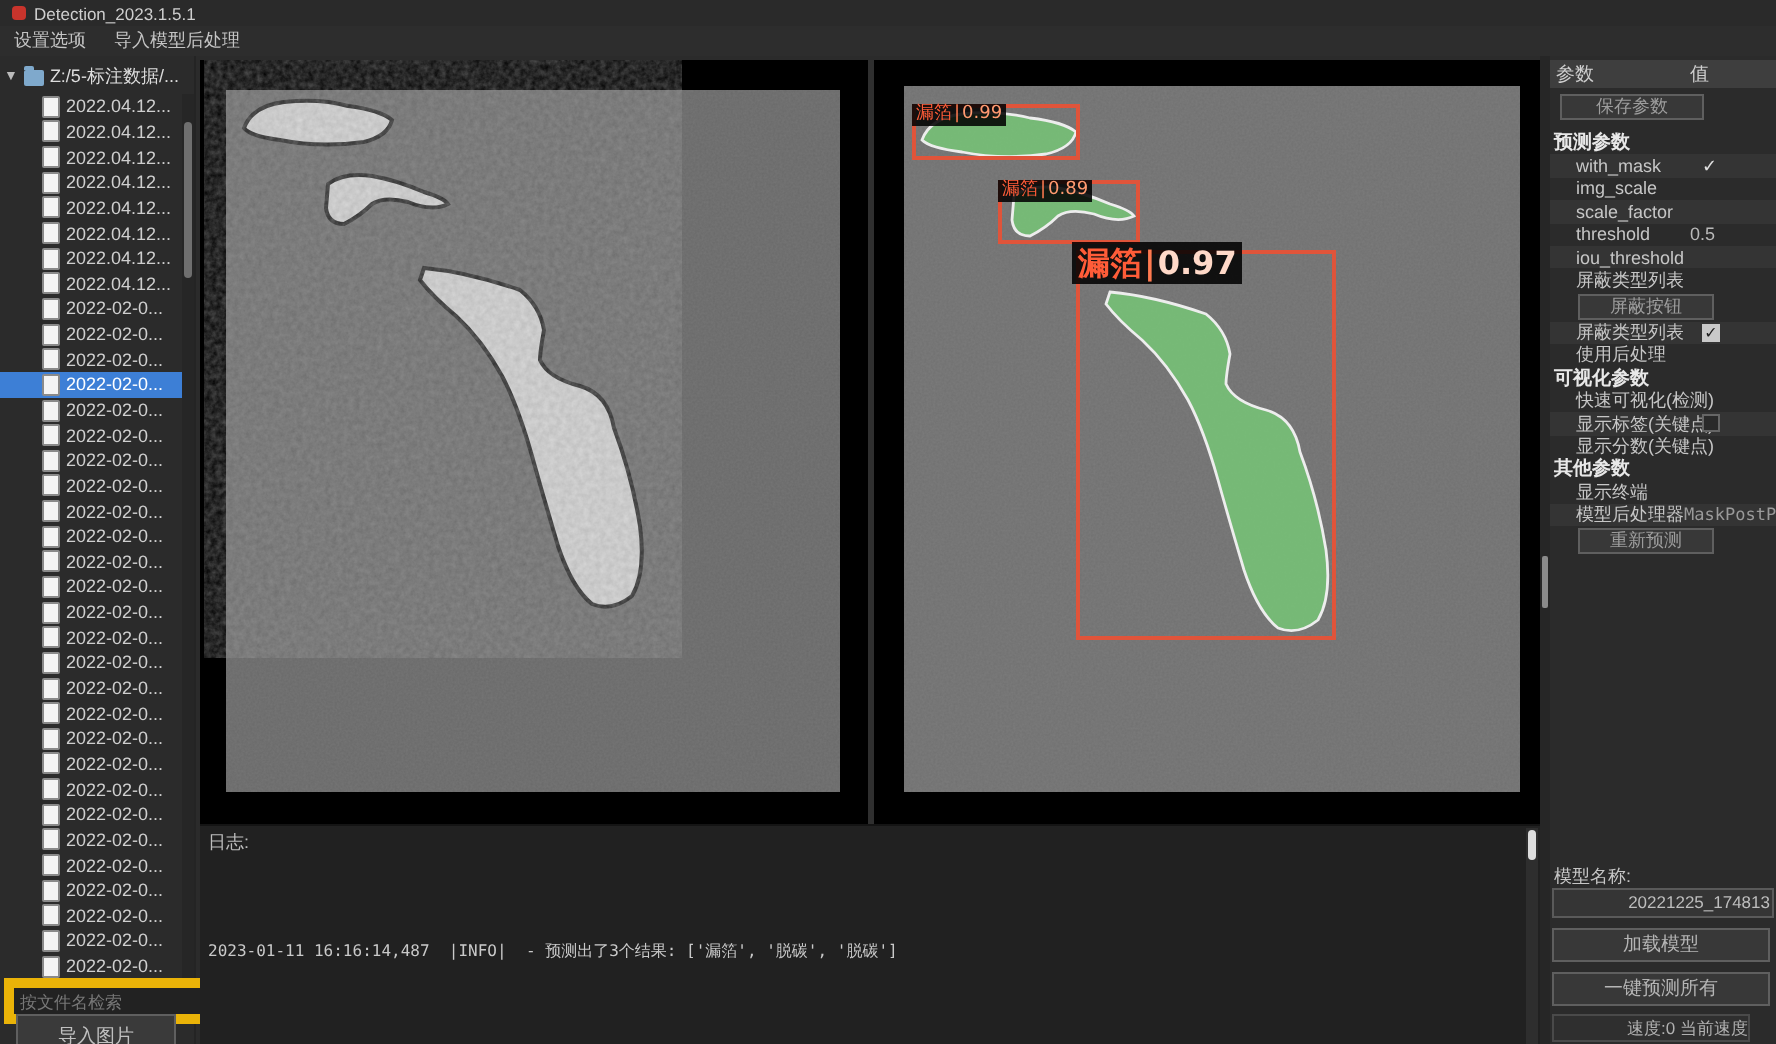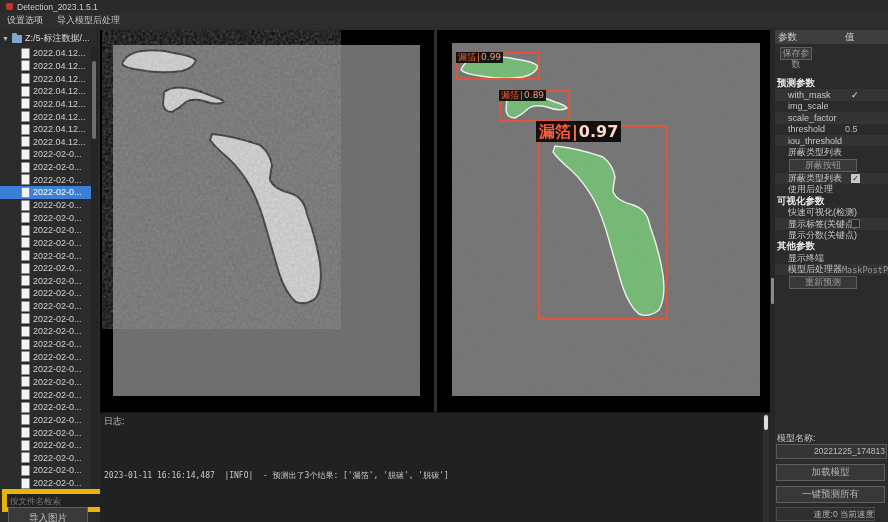--- a/index.html
+++ b/index.html
@@ -48,21 +48,21 @@
   .log-thumb{position:absolute;left:1px;top:1px;width:4px;height:15px;background:#dcdcdc;border-radius:2px}
   
   .splitter{position:absolute;left:770px;top:28px;width:5px;bottom:0;background:#262626}
   .splitter .grip{position:absolute;left:1px;top:250px;width:3px;height:26px;background:#8a8a8a;border-radius:1px}
   
   .params{position:absolute;left:775px;top:28px;width:113px;bottom:0;background:#2b2b2b;overflow:hidden}
   .p-header{position:absolute;left:0;top:2px;right:0;height:14px;background:#3e3e3e;font-size:9.5px;color:#cfcfcf;display:flex;align-items:center}
   .p-header .c1{padding-left:3px;width:67px}
   .p-body{position:absolute;left:0;top:18px;right:0}
   .p-btn{display:block;background:#383838;border:1px solid #5f5f5f;color:#9d9d9d;font-size:9px;font-family:inherit;height:13px;line-height:11px;padding:0}
-  .p-btn.save{margin:1px 0 18px 5px;width:32px}
+  .p-btn.save{margin:1px 0 6px 5px;width:72px}
   .p-btn.inner{margin:1px 0 1px 14px;width:68px}
   .p-section{height:11.4px;display:flex;align-items:center;font-size:9.5px;font-weight:bold;color:#e8e8e8;padding-left:2px}
   .p-row{height:11.4px;display:flex;align-items:center;font-size:9px;color:#c6c6c6;padding-left:13px;position:relative;white-space:nowrap}
   .p-row.alt{background:#343434}
   .p-val{position:absolute;left:70px;color:#b9b9b9}
   .p-val.mono{left:auto;right:0;font-family:"DejaVu Sans Mono",monospace;font-size:8.5px;color:#9a9a9a;max-width:46px;overflow:hidden}
   .check-icon{position:absolute;left:76px;color:#e0e0e0;font-size:9px}
   .cb{position:absolute;left:76px;width:9px;height:9px;box-sizing:border-box}
   .cb.checked{background:#c9c9c9;color:#1d1d1d;font-size:8px;line-height:9px;text-align:center}
   .cb.empty{background:#2a2a2a;border:1px solid #666}

